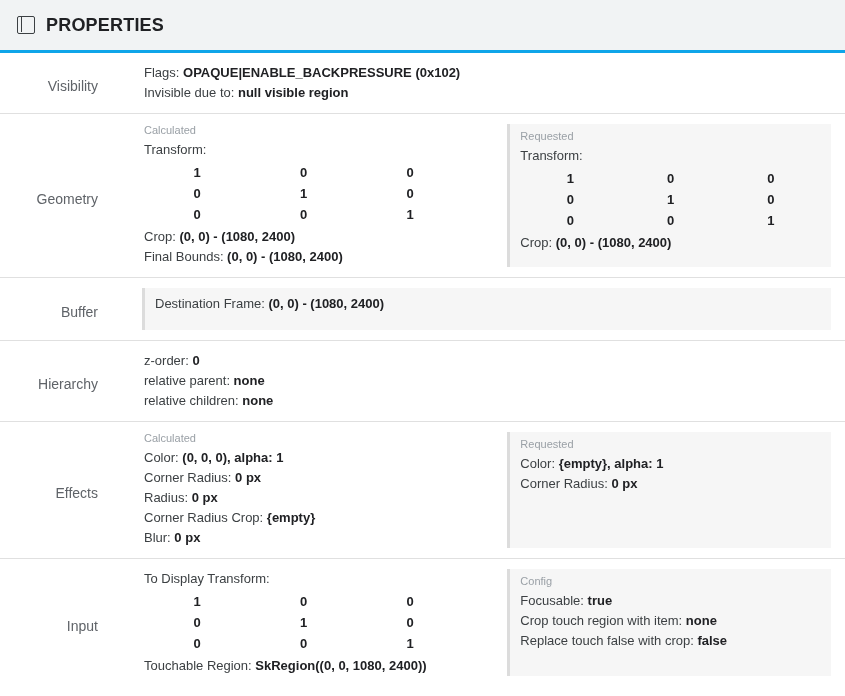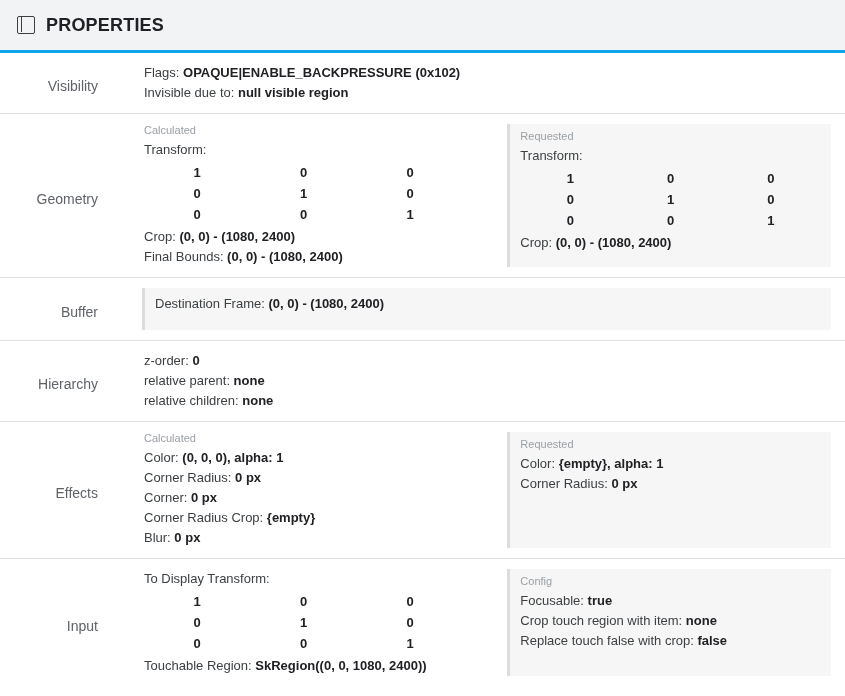--- a/index.html
+++ b/index.html
@@ -264,21 +264,21 @@
           <div class="col-tag">Calculated</div>
           <div class="line">
             <span class="k">Color: </span>
             <span class="v">(0, 0, 0), alpha: 1</span>
           </div>
           <div class="line">
             <span class="k">Corner Radius: </span>
             <span class="v">0 px</span>
           </div>
           <div class="line">
-            <span class="k">Corner: </span>
+            <span class="k">Radius: </span>
             <span class="v">0 px</span>
           </div>
           <div class="line">
             <span class="k">Corner Radius Crop: </span>
             <span class="v">{empty}</span>
           </div>
           <div class="line">
             <span class="k">Blur: </span>
             <span class="v">0 px</span>
           </div>

